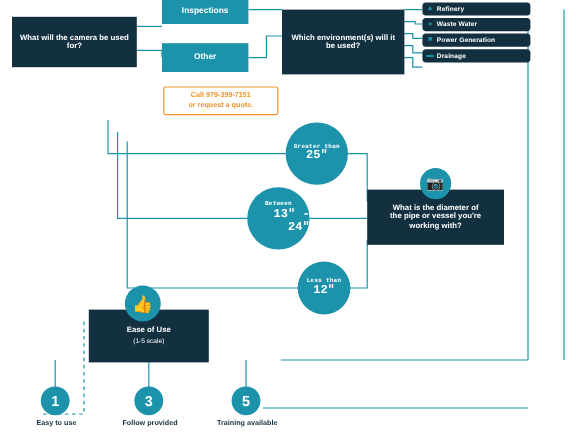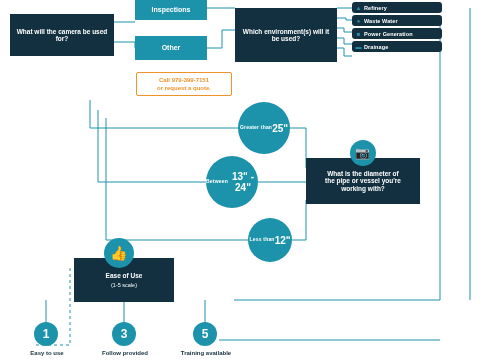--- a/index.html
+++ b/index.html
@@ -31,22 +31,24 @@
     text-align:center;
     display:flex;align-items:center;justify-content:center;
     font-weight:bold;
     line-height:1.15;
   }
   .circle{
     border-radius:50%;
     background:#1c93ab;
     color:#ffffff;
     display:flex;align-items:center;justify-content:center;
+    flex-direction:column;
     text-align:center;
     line-height:1.1;
+    font-family:Liberation Mono, monospace;
   }
   .circle .small{font-size:5px;font-weight:bold;letter-spacing:.2px;}
   .circle .big{font-size:10px;font-weight:bold;}
 
   .icon-circle{
     position:absolute;border-radius:50%;
     background:#1c93ab;
     display:flex;align-items:center;justify-content:center;
     color:#ffffff;
     z-index:5;
@@ -178,21 +180,21 @@
   <div class="pill" style="left:352px;top:41px;width:90px;height:11px;">
     <span class="pill-icon">▬</span>
     <span>Drainage</span>
   </div>
 
   <div class="node circle" style="left:238px;top:102px;width:52px;height:52px;">
     <span class="small">Greater than</span>
     <span class="big">25ʺ</span>
   </div>
 
-  <div class="node circle" style="left:206px;top:156px;width:52px;height:52px;">
+  <div class="node circle" style="left:206px;top:156px;width:52px;height:52px;text-align:right;">
     <span class="small">Between</span>
     <span class="big">13ʺ - 24ʺ</span>
   </div>
 
   <div class="node circle" style="left:248px;top:218px;width:44px;height:44px;align-items:center;">
     <span class="small">Less than</span>
     <span class="big">12ʺ</span>
   </div>
 
   <div class="icon-circle" style="left:350px;top:140px;width:26px;height:26px;font-size:12px;">📷</div>

